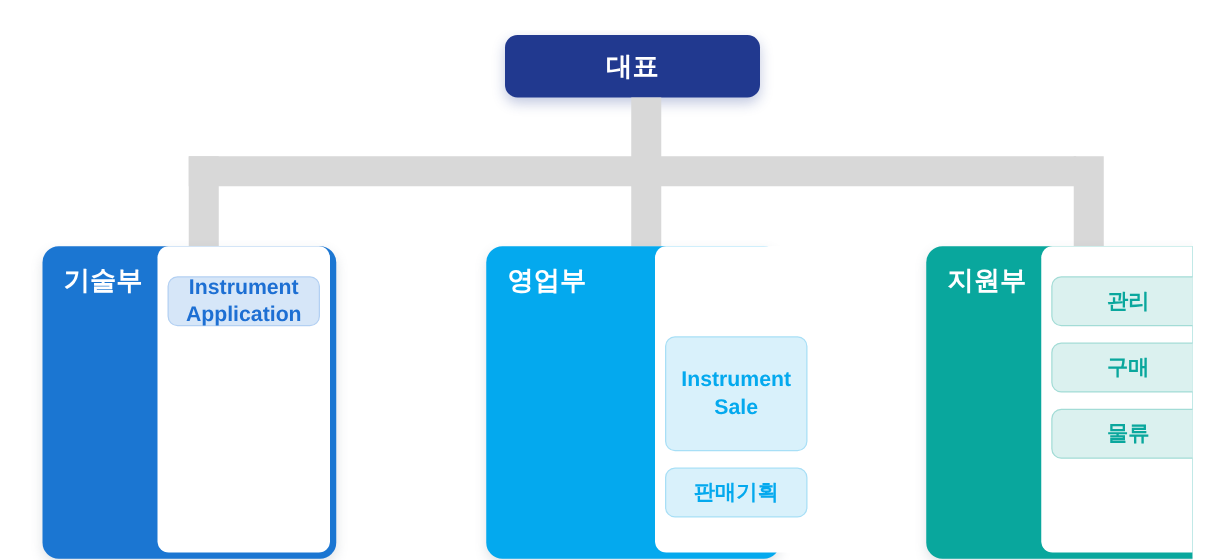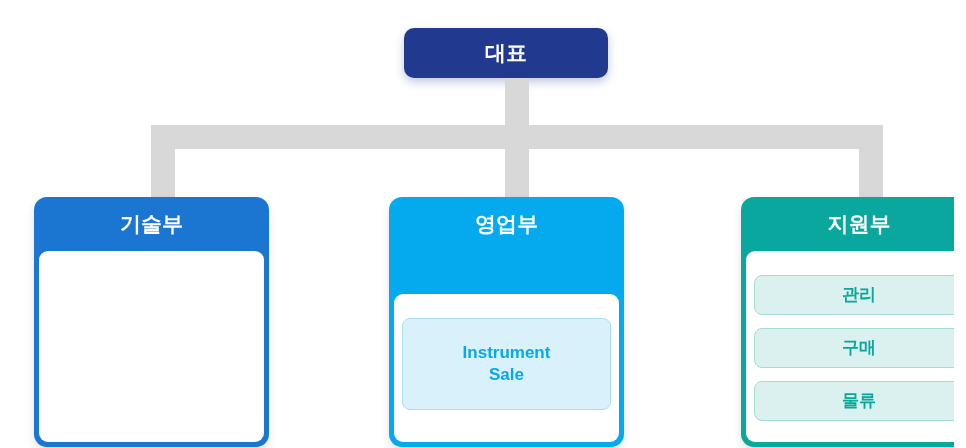--- a/index.html
+++ b/index.html
@@ -30,21 +30,21 @@
   .line.rail    { left: 127px; top: 101px; width: 710px; height: 1.5px; }
   .line.drop-l  { left: 126.5px; top: 101px; width: 1.5px; height: 72px; }
   .line.drop-r  { left: 835px;   top: 101px; width: 1.5px; height: 72px; }
 
   
   .card {
     position: absolute;
     top: 173px; height: 250px;
     border-radius: 13px;
     padding: 0 5px 5px;
-    display: flex; flex-direction: column;
+    display: flex; flex-direction: row;
     background: var(--hdr);
     box-shadow: 0 4px 9px rgba(90, 105, 120, 0.18);
   }
   .card.tech    { left: 10px;  width: 235px; }
   .card.sales   { left: 365px; width: 235px; gap: 43px; }
   .card.support { left: 717px; width: 236px; }
 
   .card-header {
     height: 54px; flex: 0 0 auto;
     display: flex; align-items: center; justify-content: center;
@@ -62,45 +62,47 @@
     border-radius: 8px;
     border: 1px solid var(--ibd);
     background: var(--ibg);
     color: var(--itx);
     display: flex; align-items: center; justify-content: center;
     font-size: 17px; font-weight: 600;
     text-align: center;
     white-space: pre-line;
     line-height: 1.3;
   }
-  .item.tall { height: 92px; }
+  .item.tall { height: 92px; margin-top: 48px; }
 </style>
 </head>
 <body>
 
 <div class="canvas">
 
   <div class="root-box" style="background: rgb(33, 57, 143); color: rgb(255, 255, 255);">대표</div>
 
   <div class="line trunk" style="background: rgb(216, 216, 216);"></div>
   <div class="line rail" style="background: rgb(216, 216, 216);"></div>
   <div class="line drop-l" style="background: rgb(216, 216, 216);"></div>
   <div class="line drop-r" style="background: rgb(216, 216, 216);"></div>
 
   <section class="card tech" style="--hdr: #1b76d2; --ibg: #d6e6f8; --ibd: #b3d0f2; --itx: #1d6fd3;">
     <div class="card-header">기술부</div>
     <div class="card-body">
+      <div class="item">Instrument Application</div>
     </div>
   </section>
 
   <section class="card sales" style="--hdr: #04a9ee; --ibg: #d9f1fb; --ibd: #a8dff6; --itx: #04a9ee;">
     <div class="card-header">영업부</div>
     <div class="card-body">
       <div class="item tall">Instrument
 Sale</div>
+      <div class="item">판매기획</div>
     </div>
   </section>
 
   <section class="card support" style="--hdr: #09a79d; --ibg: #dbf1ef; --ibd: #a3dcd6; --itx: #0aa79d;">
     <div class="card-header">지원부</div>
     <div class="card-body">
       <div class="item">관리</div>
       <div class="item">구매</div>
       <div class="item">물류</div>
     </div>

